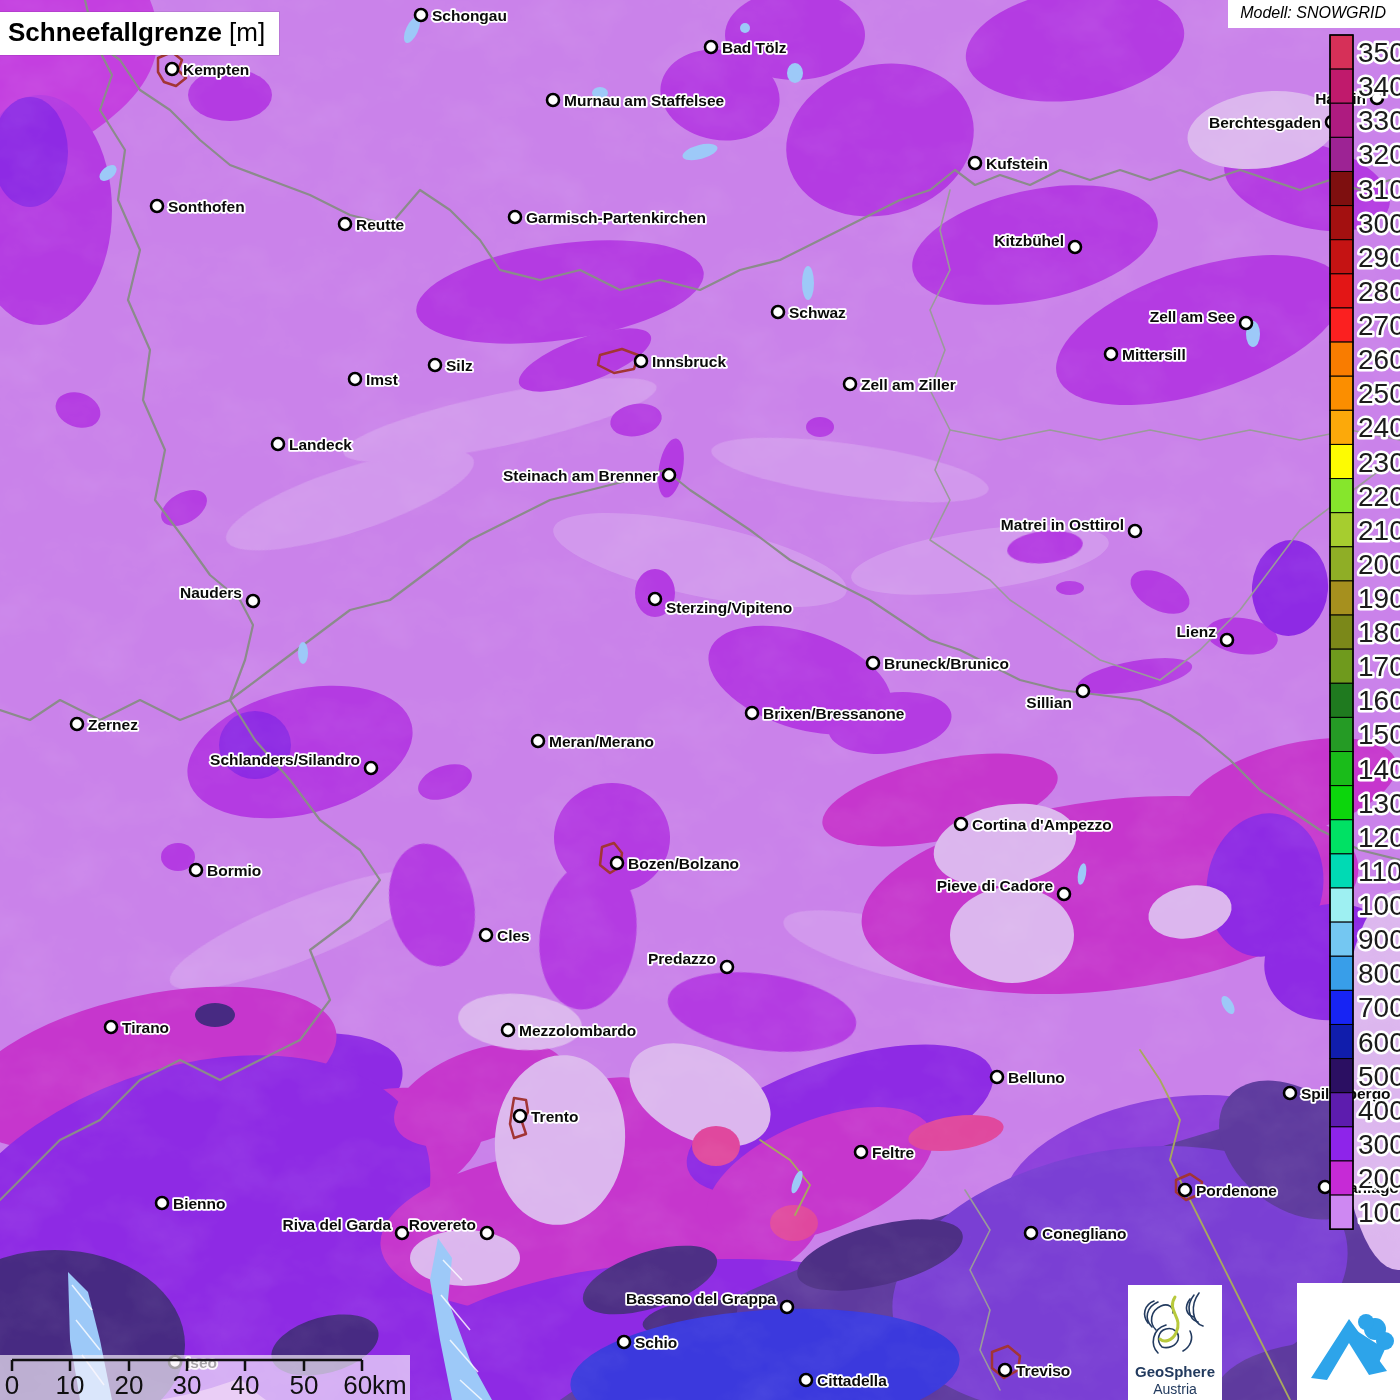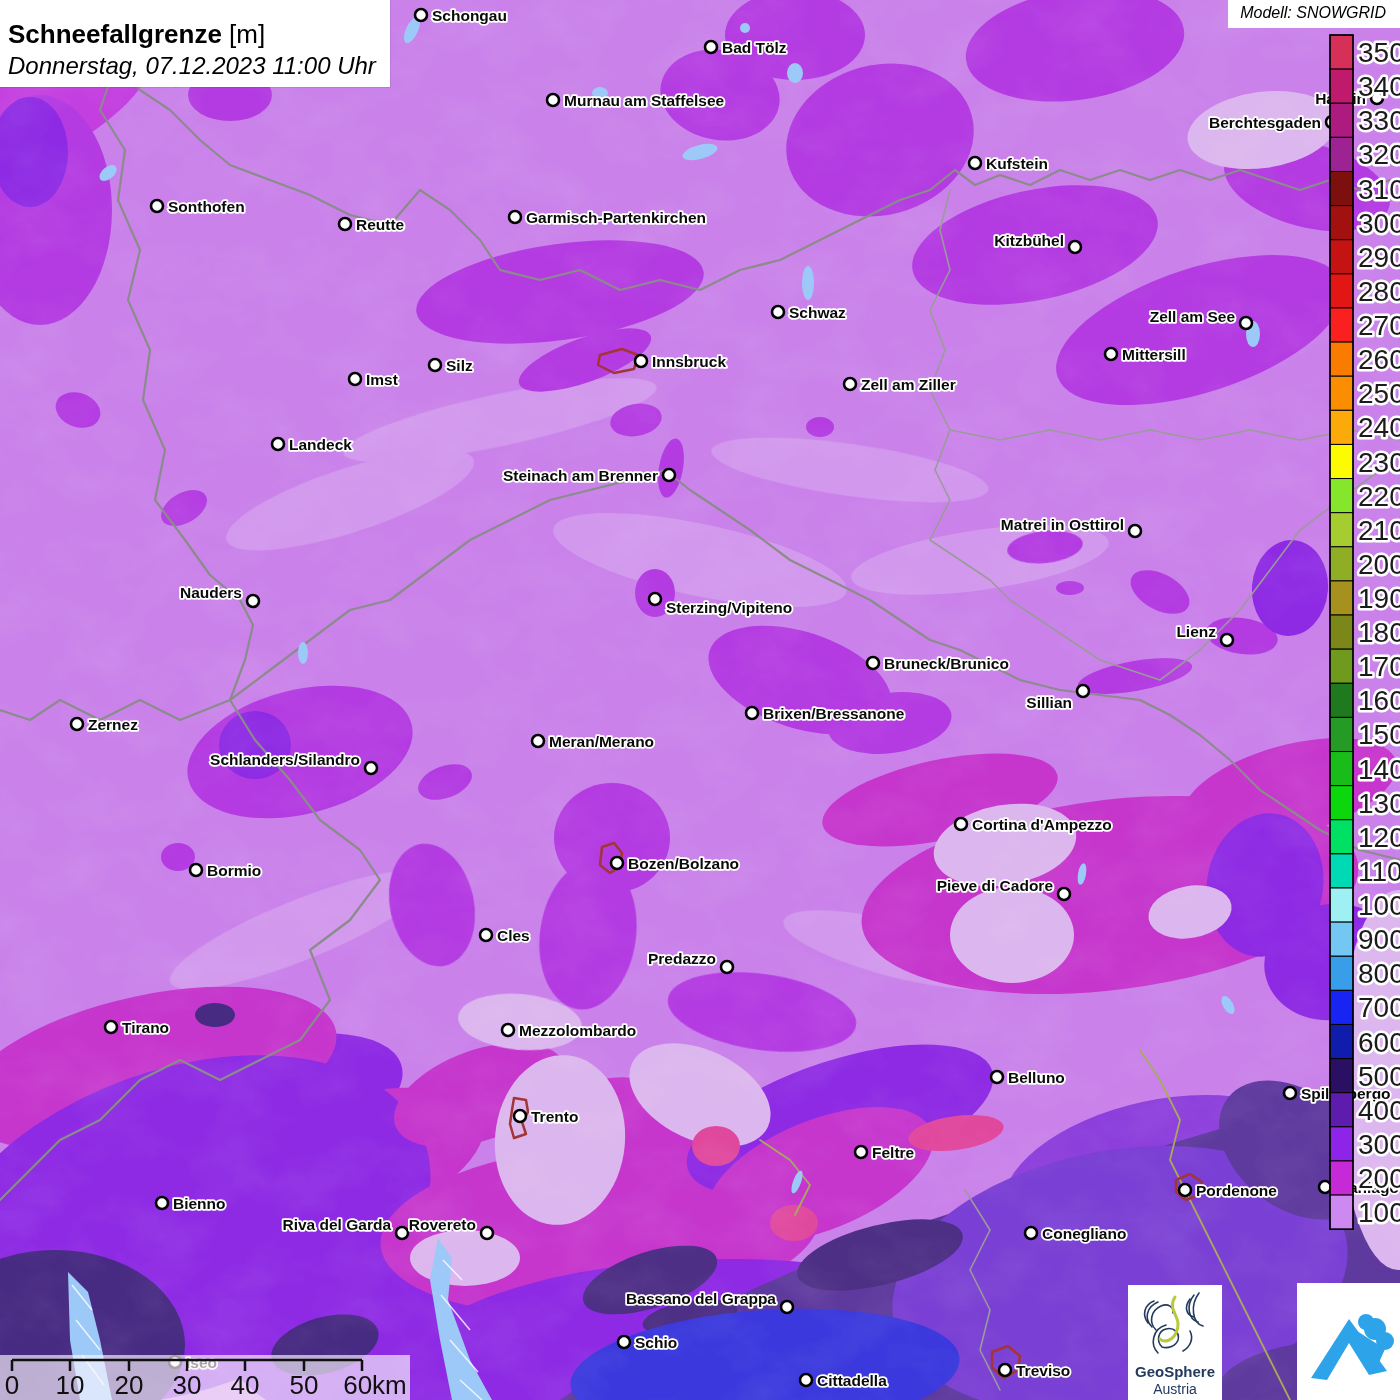--- a/index.html
+++ b/index.html
@@ -3,21 +3,21 @@
 <meta charset="utf-8">
 <style>
   html,body{margin:0;padding:0;background:#ca82ea;width:1400px;height:1400px;overflow:hidden;
     font-family:"Liberation Sans", sans-serif;}
   .stage{position:absolute;left:0;top:0;width:1400px;height:1400px;}
   #map-svg{position:absolute;left:0;top:0;}
   .city-label{font:bold 15.5px "Liberation Sans", sans-serif;fill:#0a0a0a;stroke:#ffffff;
     stroke-width:3.6px;paint-order:stroke;stroke-linejoin:round;}
   .legend-label{font:28px "Liberation Sans", sans-serif;fill:#1b1b1b;stroke:#ffffff;
     stroke-width:5px;paint-order:stroke;stroke-linejoin:round;}
-  .title-box{position:absolute;left:0;top:0;background:#ffffff;padding:19px 14px 7px 8px;
+  .title-box{position:absolute;left:0;top:12px;background:#ffffff;padding:5px 14px 7px 8px;
     box-shadow:0 0 0 1px rgba(0,0,0,0.08);}
   .title-line1{font-size:26px;color:#000;}
   .title-line1 .t-bold{font-weight:bold;}
   .title-line2{font-size:24px;font-style:italic;color:#000;margin-top:2px;}
   .model-box{position:absolute;right:0;top:0;background:#ffffff;padding:4px 14px 6px 12px;
     font-size:16px;font-style:italic;color:#000;}
   .scalebar{position:absolute;left:0;top:1355px;width:410px;height:45px;
     background:rgba(250,245,252,0.66);}
   .sb-text{font:26px "Liberation Sans", sans-serif;fill:#101010;}
   .logo-box{position:absolute;background:#ffffff;}
@@ -461,21 +461,20 @@
         <rect x="1330" y="1160.9599999999998" width="23" height="34.12" fill="#c62ad6" stroke="#000000" stroke-width="1"></rect>
         <text x="1358" y="1188.0199999999998" class="legend-label">200</text>
         <rect x="1330" y="1195.08" width="23" height="34.12" fill="#ce88f2" stroke="#000000" stroke-width="1"></rect>
         <text x="1358" y="1222.1399999999999" class="legend-label">100</text>
         <rect x="1330" y="35" width="23" height="1194.1999999999998" fill="none" stroke="#000000" stroke-width="1.5"></rect>
       </g>
 </svg>
 
 <div class="title-box">
   <div class="title-line1"><span class="t-bold">Schneefallgrenze</span> <span>[m]</span></div>
-  <div class="title-line2">Donnerstag, 07.12.2023 11:00 Uhr</div>
 </div>
 
 <div class="model-box">Modell: SNOWGRID</div>
 
 <div class="scalebar">
   <svg width="410" height="45">
     <path d="M12,5 L362,5 M12,5 L12,16 M70,5 L70,16 M129,5 L129,16 M187,5 L187,16 M245,5 L245,16 M304,5 L304,16 M362,5 L362,16" stroke="#101010" stroke-width="2.5" fill="none"></path>
     <text class="sb-text" x="12" y="39" text-anchor="middle">0</text>
     <text class="sb-text" x="70" y="39" text-anchor="middle">10</text>
     <text class="sb-text" x="129" y="39" text-anchor="middle">20</text>

